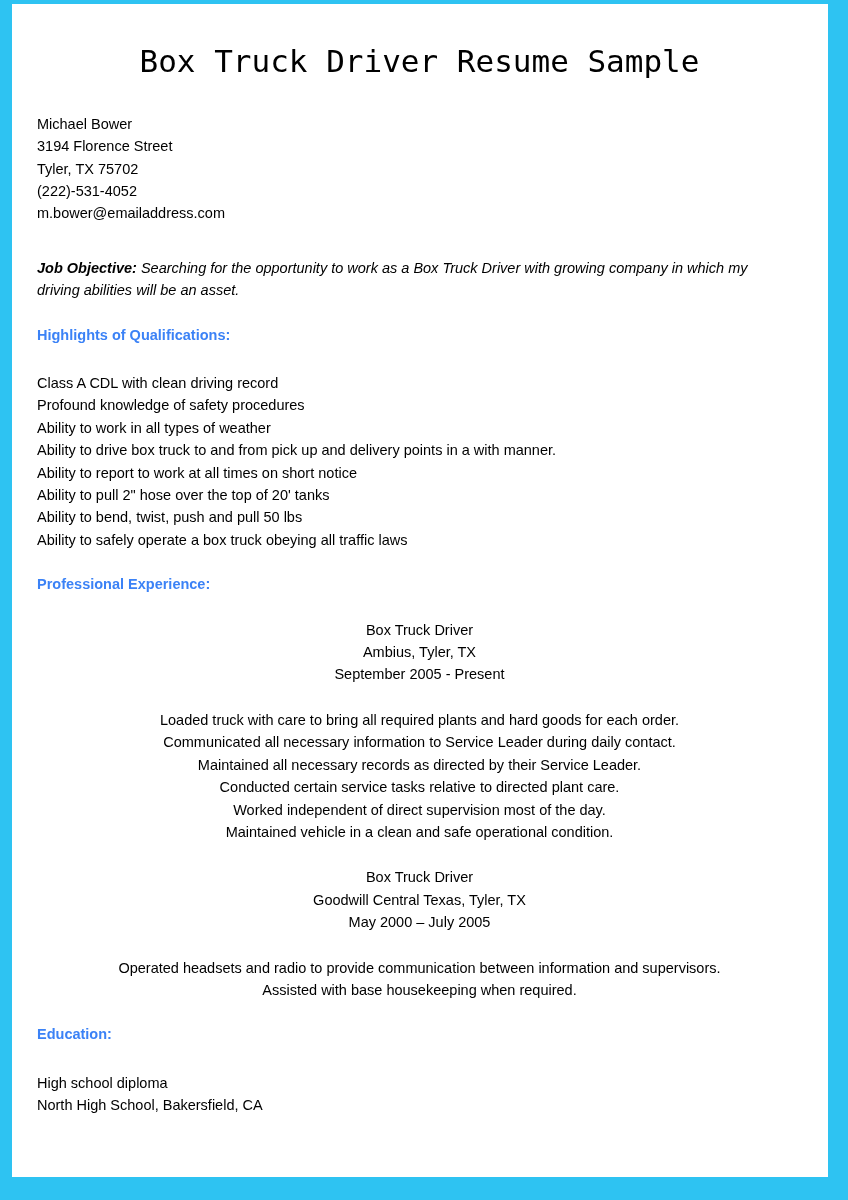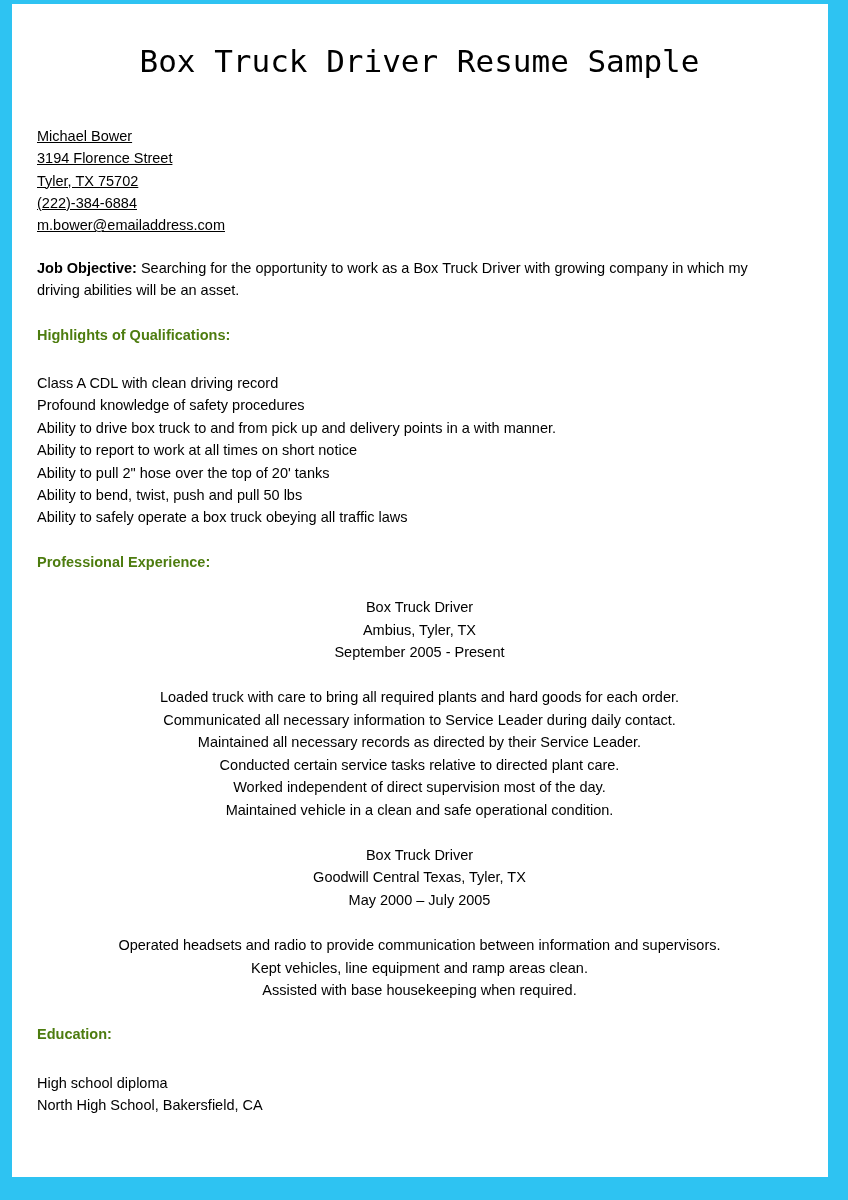--- a/index.html
+++ b/index.html
@@ -32,42 +32,42 @@
     font-weight: 400;
     color: #000000;
     text-align: center;
     letter-spacing: 0px;
     margin: 0;
     padding-top: 38px;
     line-height: 1.25;
     white-space: nowrap;
   }
   .contact-block {
-    margin-top: 44px;
-    text-decoration: underline;
+    margin-top: 32px;
   }
   .line {
     font-size: 14.5px;
     line-height: 22.4px;
     color: #000000;
     white-space: pre-wrap;
   }
   .section-heading {
     font-size: 14.5px;
     line-height: 22.4px;
     font-weight: bold;
-    color: #4d7c0f;
+    color: #3b82f6;
     margin-top: 22px;
   }
   .objective-para {
     font-size: 14.5px;
     line-height: 22.4px;
     color: #000000;
-    margin-top: 20px;
+    margin-top: 32px;
     max-width: 752px;
+    font-style: italic;
   }
   .objective-para .lead {
     font-weight: bold;
   }
   .list-block {
     margin-top: 26px;
   }
   .job-block {
     margin-top: 23px;
     text-align: center;
@@ -81,31 +81,32 @@
 
 <div id="resume-page">
   <div id="resume-inner">
 
     <h1 class="doc-title">Box Truck Driver Resume Sample</h1>
 
     <div class="contact-block">
       <div class="line">Michael Bower</div>
       <div class="line">3194 Florence Street</div>
       <div class="line">Tyler, TX 75702</div>
-      <div class="line">(222)-384-6884</div>
+      <div class="line">(222)-531-4052</div>
       <div class="line">m.bower@emailaddress.com</div>
     </div>
 
     <p class="objective-para"><span class="lead">Job Objective:</span><span> Searching for the opportunity to work as a Box Truck Driver with growing company in which my driving abilities will be an asset.</span></p>
 
     <div class="section-heading">Highlights of Qualifications:</div>
 
     <div class="list-block">
       <div class="line">Class A CDL with clean driving record</div>
       <div class="line">Profound knowledge of safety procedures</div>
+      <div class="line">Ability to work in all types of weather</div>
       <div class="line">Ability to drive box truck to and from pick up and delivery points in a with manner.</div>
       <div class="line">Ability to report to work at all times on short notice</div>
       <div class="line">Ability to pull 2" hose over the top of 20' tanks</div>
       <div class="line">Ability to bend, twist, push and pull 50 lbs</div>
       <div class="line">Ability to safely operate a box truck obeying all traffic laws</div>
     </div>
 
     <div class="section-heading">Professional Experience:</div>
 
     <div class="job-block">
@@ -121,21 +122,20 @@
         <div class="line">Maintained vehicle in a clean and safe operational condition.</div>
       </div>
     </div>
 
     <div class="job-block">
       <div class="line">Box Truck Driver</div>
       <div class="line">Goodwill Central Texas, Tyler, TX</div>
       <div class="line">May 2000 – July 2005</div>
       <div class="job-duties">
         <div class="line">Operated headsets and radio to provide communication between information and supervisors.</div>
-        <div class="line">Kept vehicles, line equipment and ramp areas clean.</div>
         <div class="line">Assisted with base housekeeping when required.</div>
       </div>
     </div>
 
     <div class="section-heading">Education:</div>
 
     <div class="list-block">
       <div class="line">High school diploma</div>
       <div class="line">North High School, Bakersfield, CA</div>
     </div>

